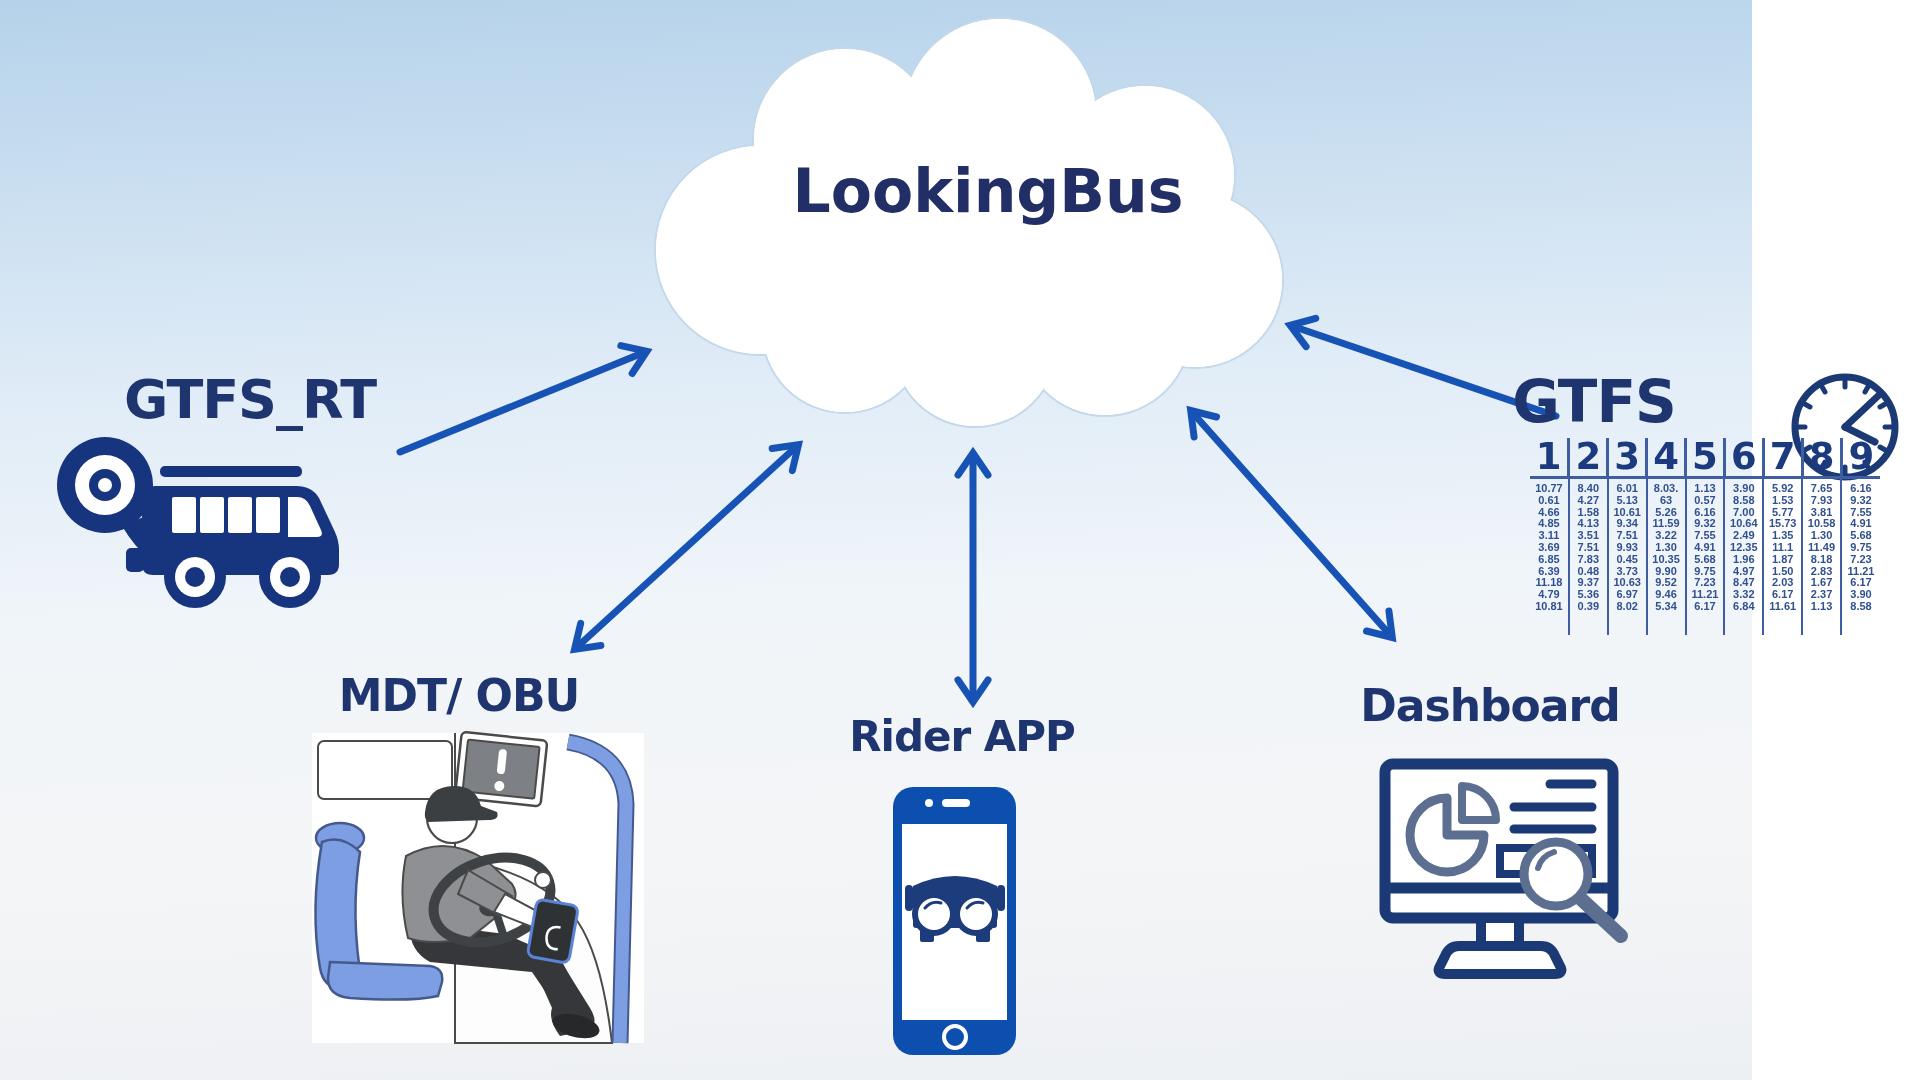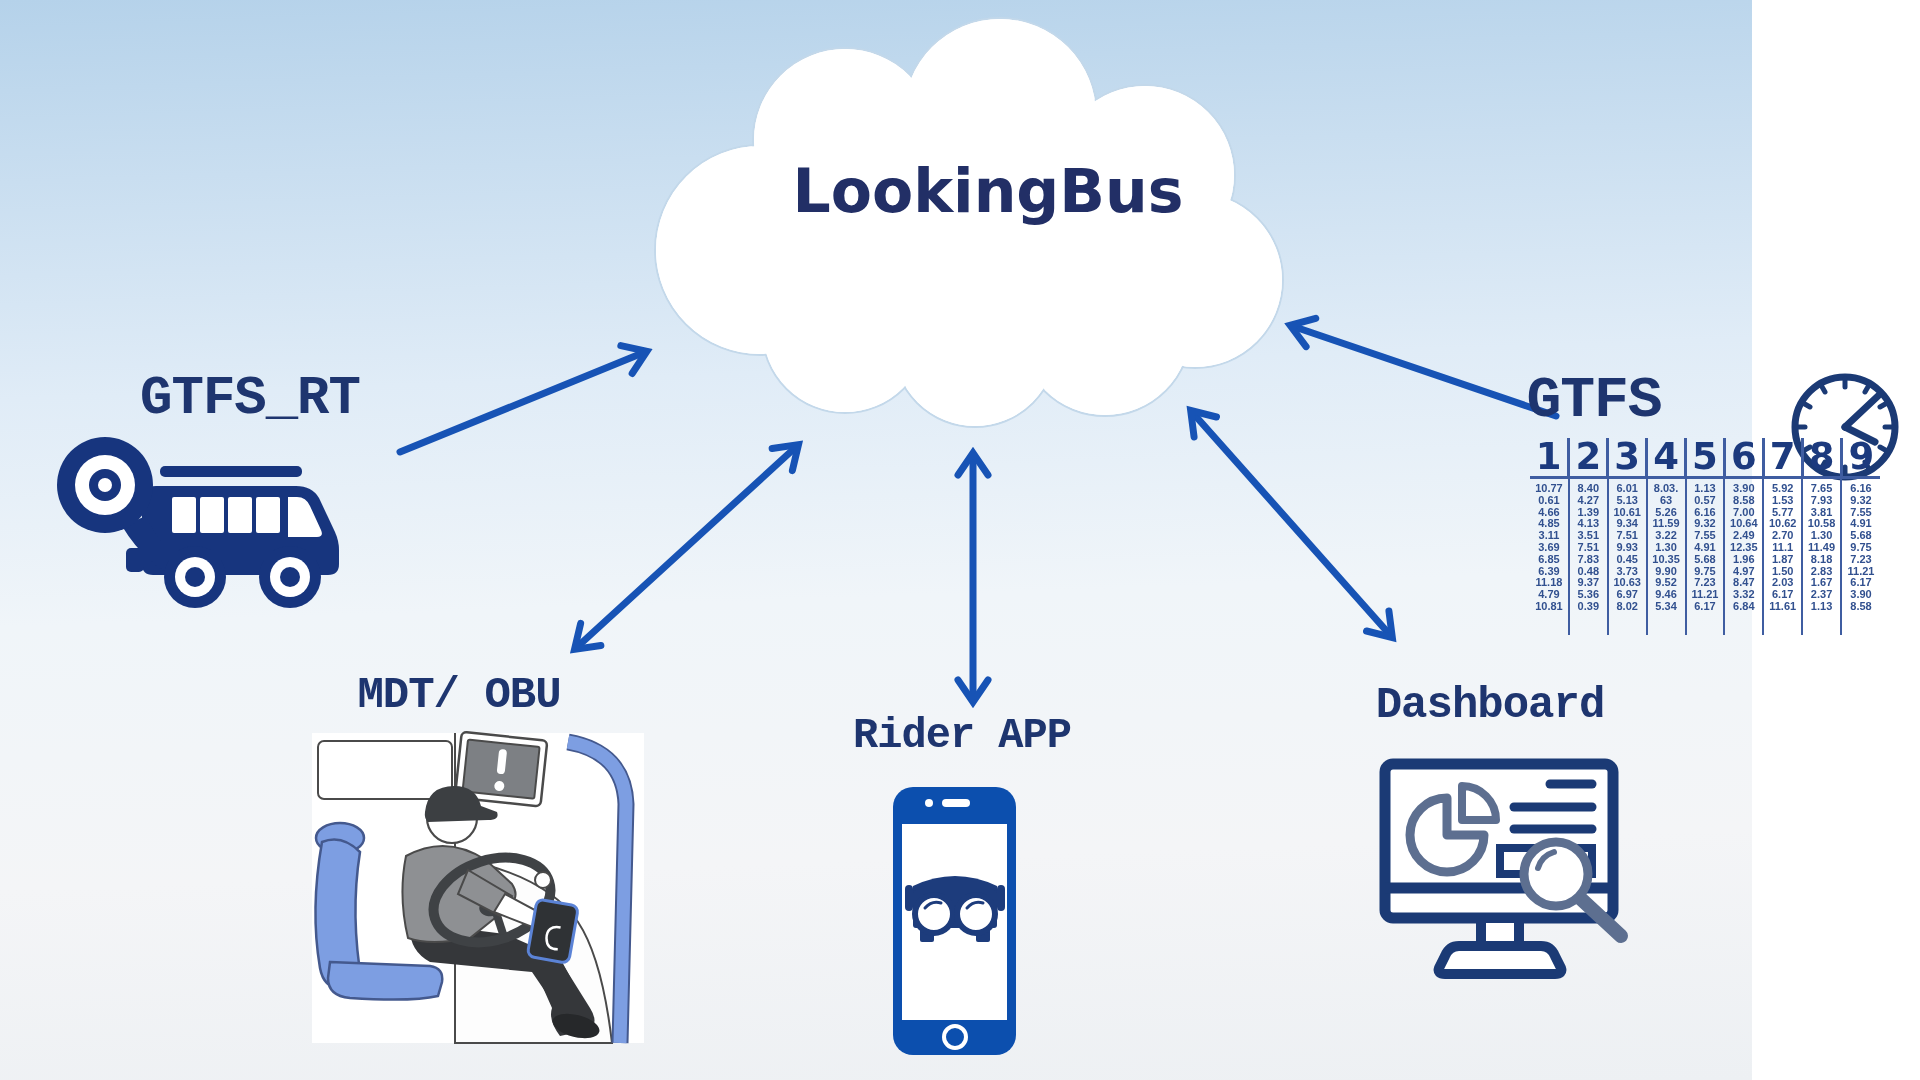--- a/index.html
+++ b/index.html
@@ -19,21 +19,20 @@
   body{font-family:"DejaVu Sans","Liberation Sans",sans-serif;}
   #stage{
     position:relative;width:1752px;height:1080px;
     background:linear-gradient(178deg,var(--bg-top) 0%,#c9def0 16%,#e0ecf7 35%,#f0f5f9 55%,#f4f5f7 78%,var(--bg-bottom) 100%);
   }
   .abs{position:absolute;}
   .node-label{
     position:absolute;transform:translateX(-50%);
     color:var(--accent-navy);font-weight:bold;white-space:nowrap;
     letter-spacing:-1px;
-    font-family:Liberation Mono, monospace;
   }
   #cloud-title{
     position:absolute;left:688px;top:146px;width:600px;
     text-align:center;color:#222f66;font-weight:bold;
     font-size:60px;line-height:90px;letter-spacing:0;
   }
   
   #gtfs-table-wrap{position:absolute;left:1530px;top:438px;width:352px;}
   table#schedule{border-collapse:collapse;table-layout:fixed;width:350px;}
   #schedule th{
@@ -265,48 +264,48 @@
             <td>5.13</td>
             <td>63</td>
             <td>0.57</td>
             <td>8.58</td>
             <td>1.53</td>
             <td>7.93</td>
             <td>9.32</td>
           </tr>
           <tr>
             <td>4.66</td>
-            <td>1.39</td>
+            <td>1.58</td>
             <td>10.61</td>
             <td>5.26</td>
             <td>6.16</td>
             <td>7.00</td>
             <td>5.77</td>
             <td>3.81</td>
             <td>7.55</td>
           </tr>
           <tr>
             <td>4.85</td>
             <td>4.13</td>
             <td>9.34</td>
             <td>11.59</td>
             <td>9.32</td>
             <td>10.64</td>
-            <td>10.62</td>
+            <td>15.73</td>
             <td>10.58</td>
             <td>4.91</td>
           </tr>
           <tr>
             <td>3.11</td>
             <td>3.51</td>
             <td>7.51</td>
             <td>3.22</td>
             <td>7.55</td>
             <td>2.49</td>
-            <td>2.70</td>
+            <td>1.35</td>
             <td>1.30</td>
             <td>5.68</td>
           </tr>
           <tr>
             <td>3.69</td>
             <td>7.51</td>
             <td>9.93</td>
             <td>1.30</td>
             <td>4.91</td>
             <td>12.35</td>

